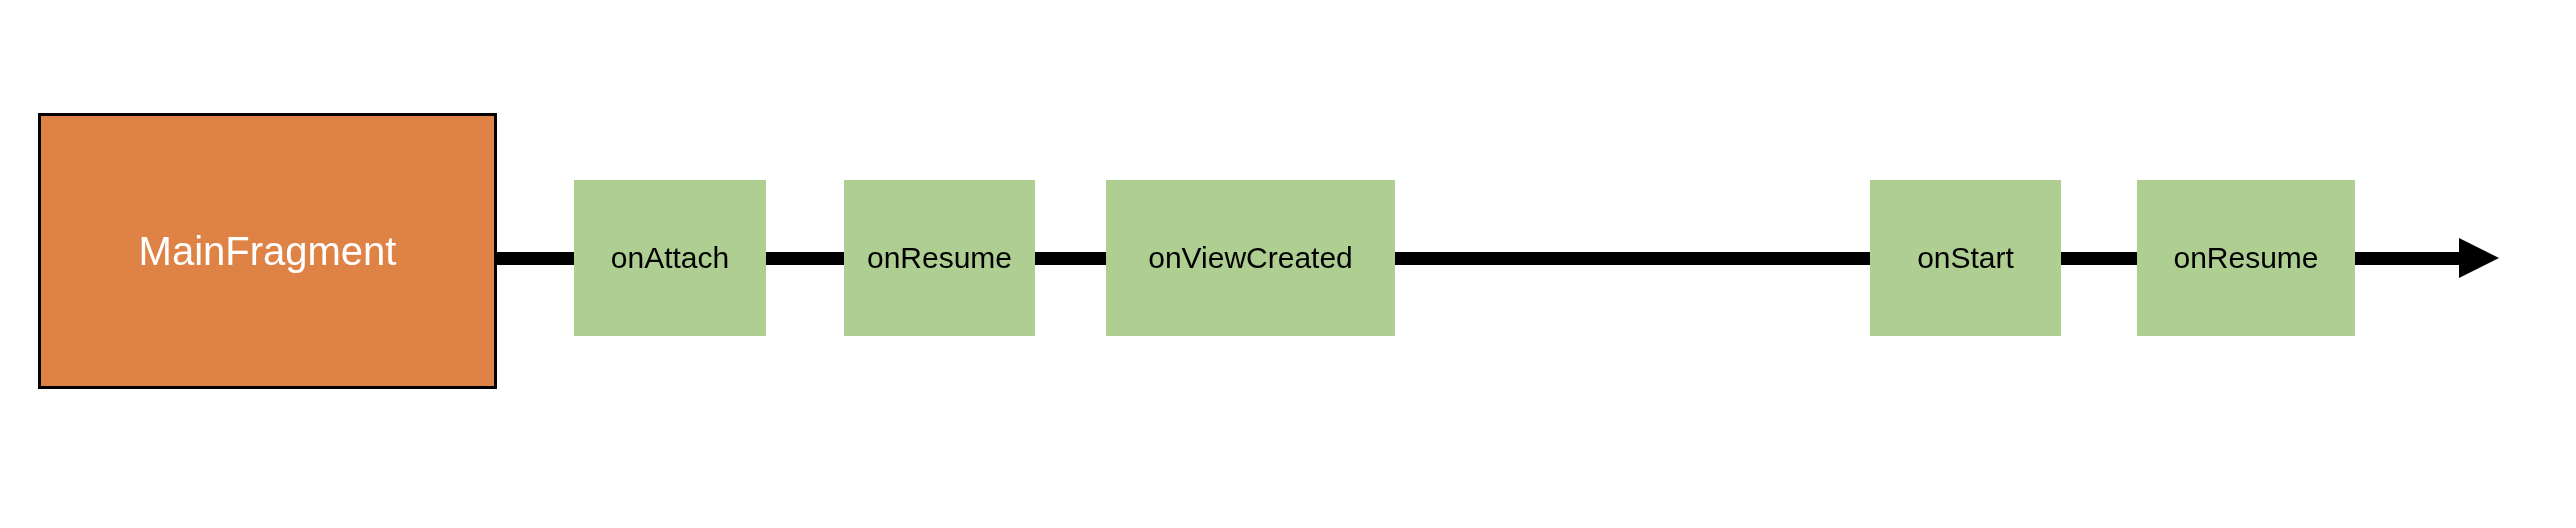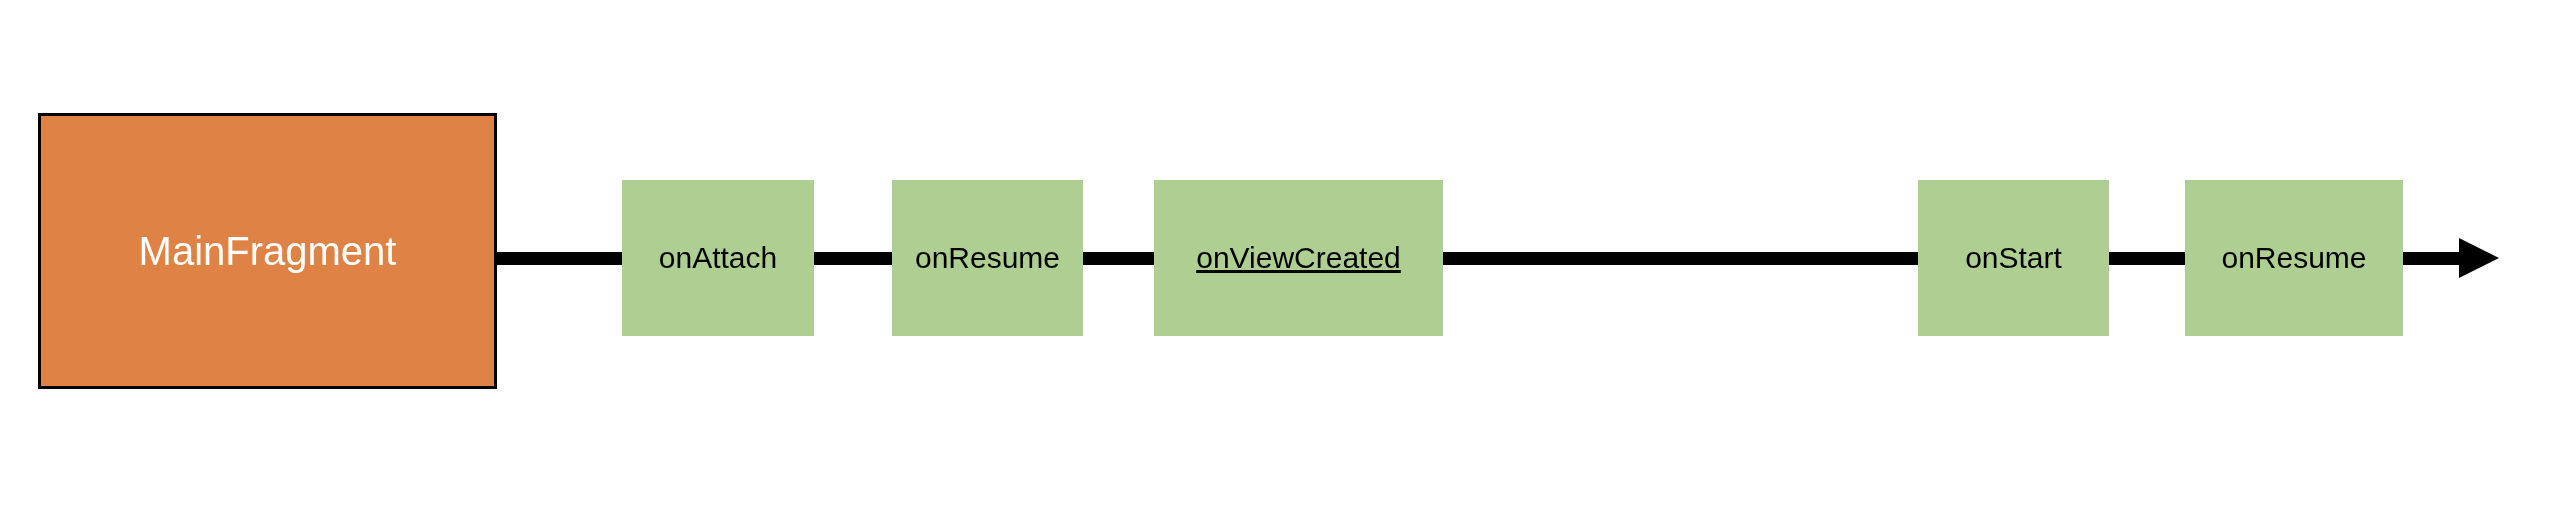--- a/index.html
+++ b/index.html
@@ -58,31 +58,30 @@
   }
   .stage {
     position: absolute;
     top: 180px;
     height: 156px;
     background: var(--stage-fill, #AFCE91);
     display: flex;
     align-items: center;
     justify-content: center;
     z-index: 2;
-    margin-left: 48px;
   }
   .stage .label {
     color: var(--stage-text, #000000);
     font-size: 30px;
     line-height: 1;
     white-space: nowrap;
   }
   .stage-1 { left: 574px;  width: 192px; }
   .stage-2 { left: 844px;  width: 191px; }
-  .stage-3 { left: 1106px; width: 289px; text-decoration: underline; }
+  .stage-3 { left: 1106px; width: 289px; }
   .stage-4 { left: 1472px; width: 326px; }
   .stage-5 { left: 1870px; width: 191px; }
   .stage-6 { left: 2137px; width: 218px; }
 </style>
 </head>
 <body>
 
 <div class="canvas">
 
   <div class="arrow-line"></div>

